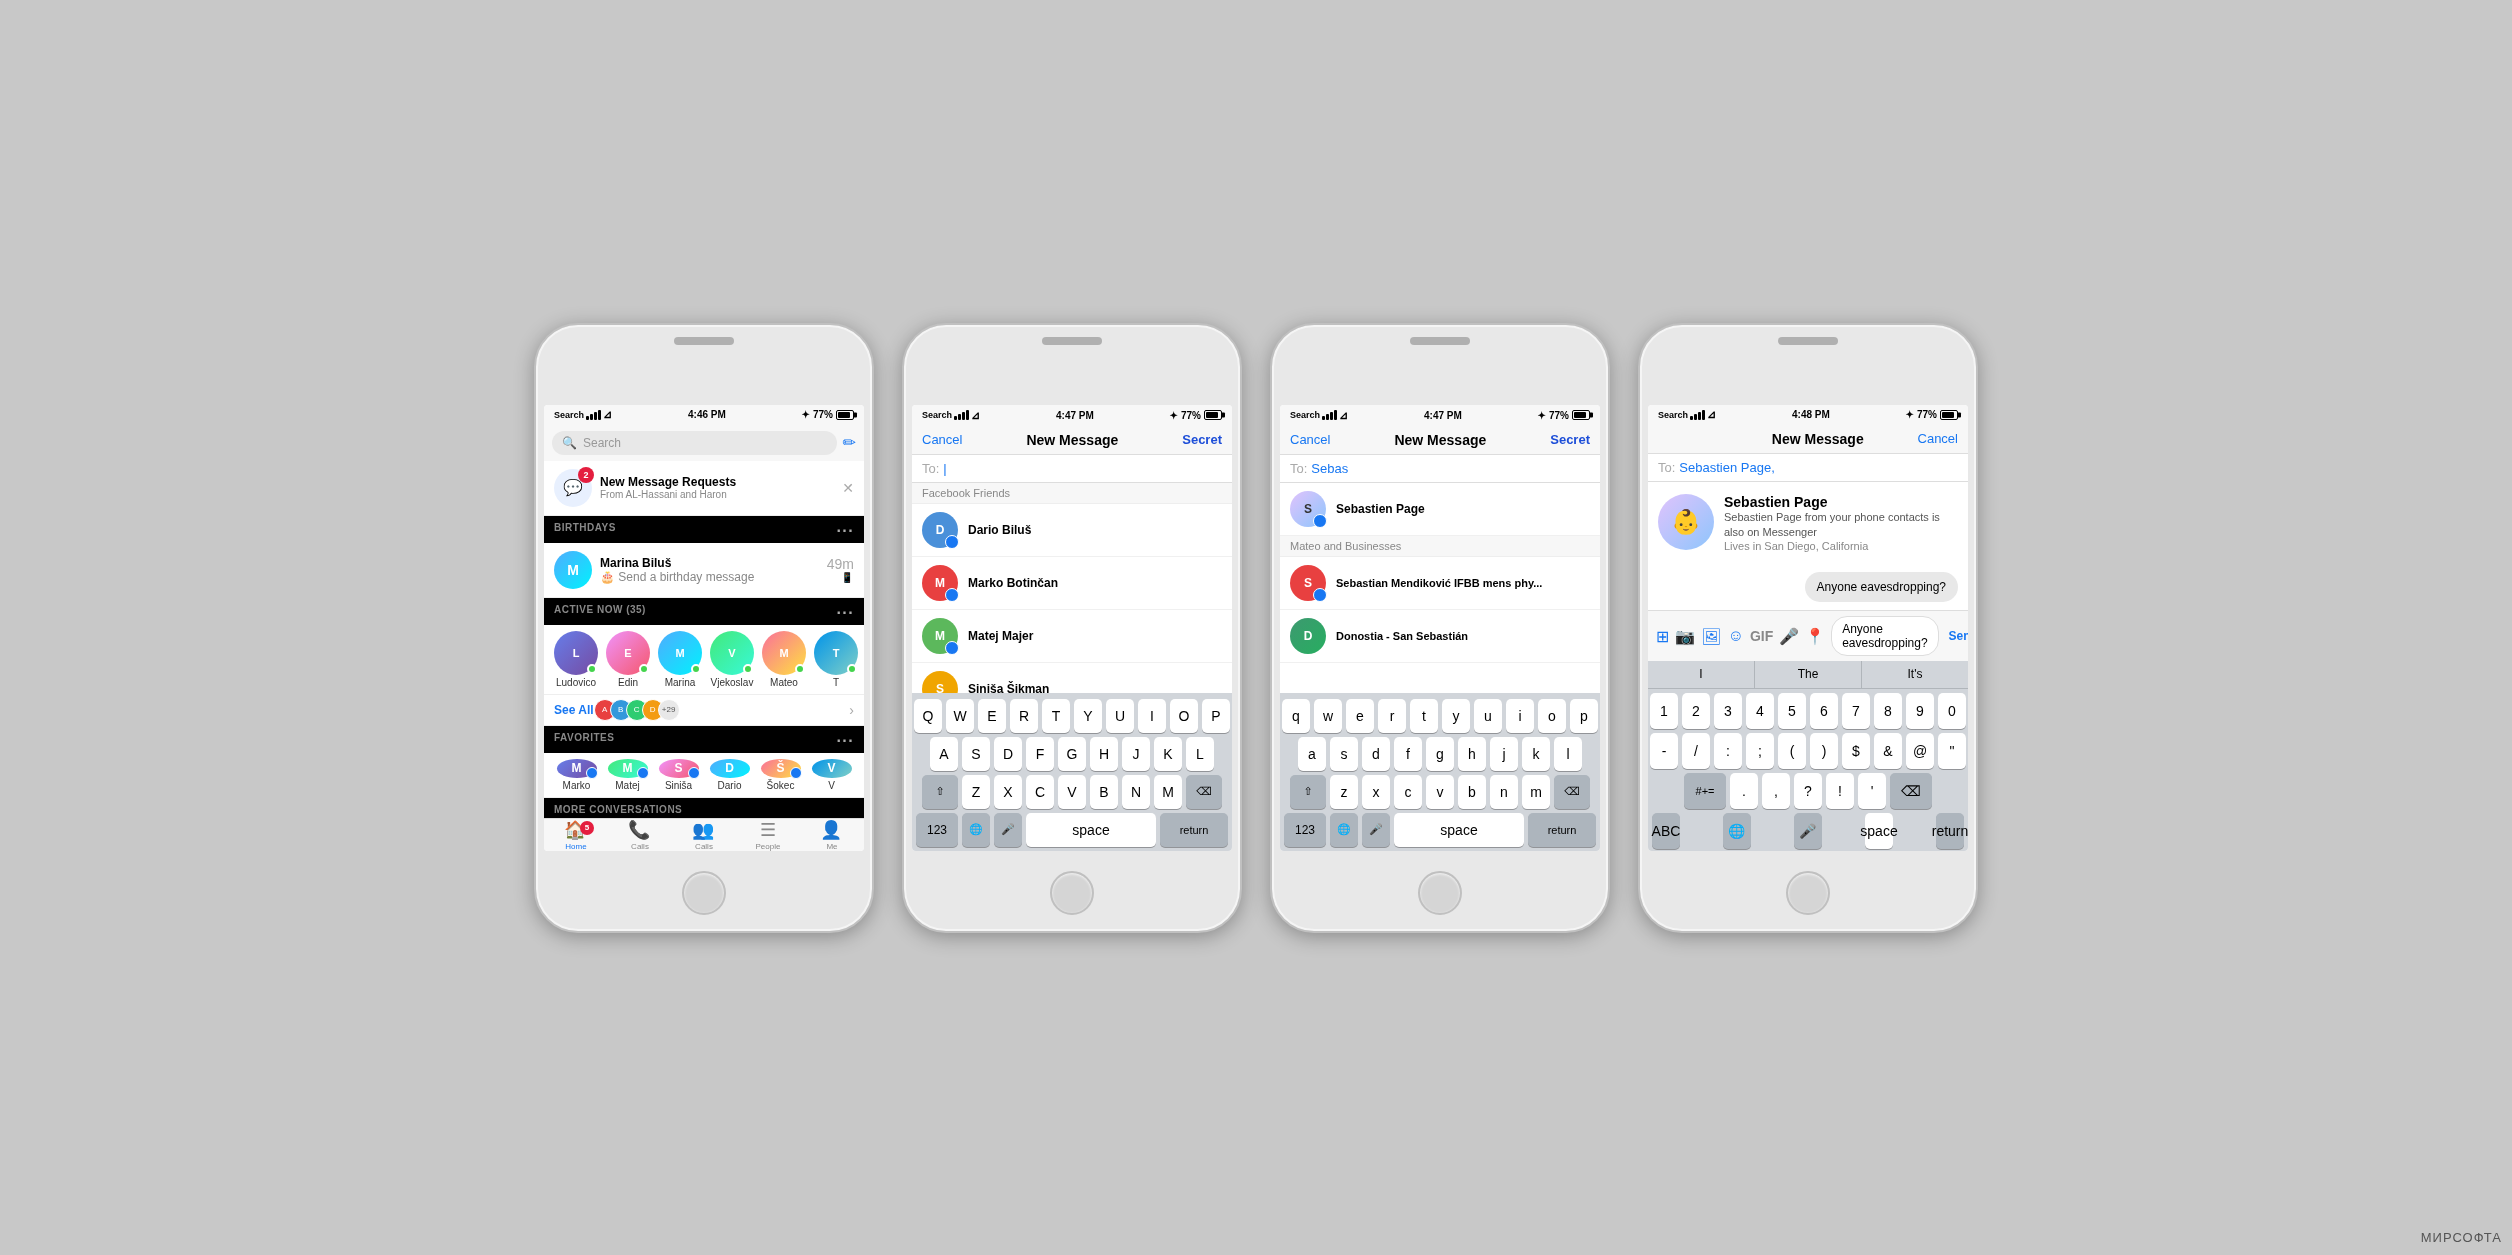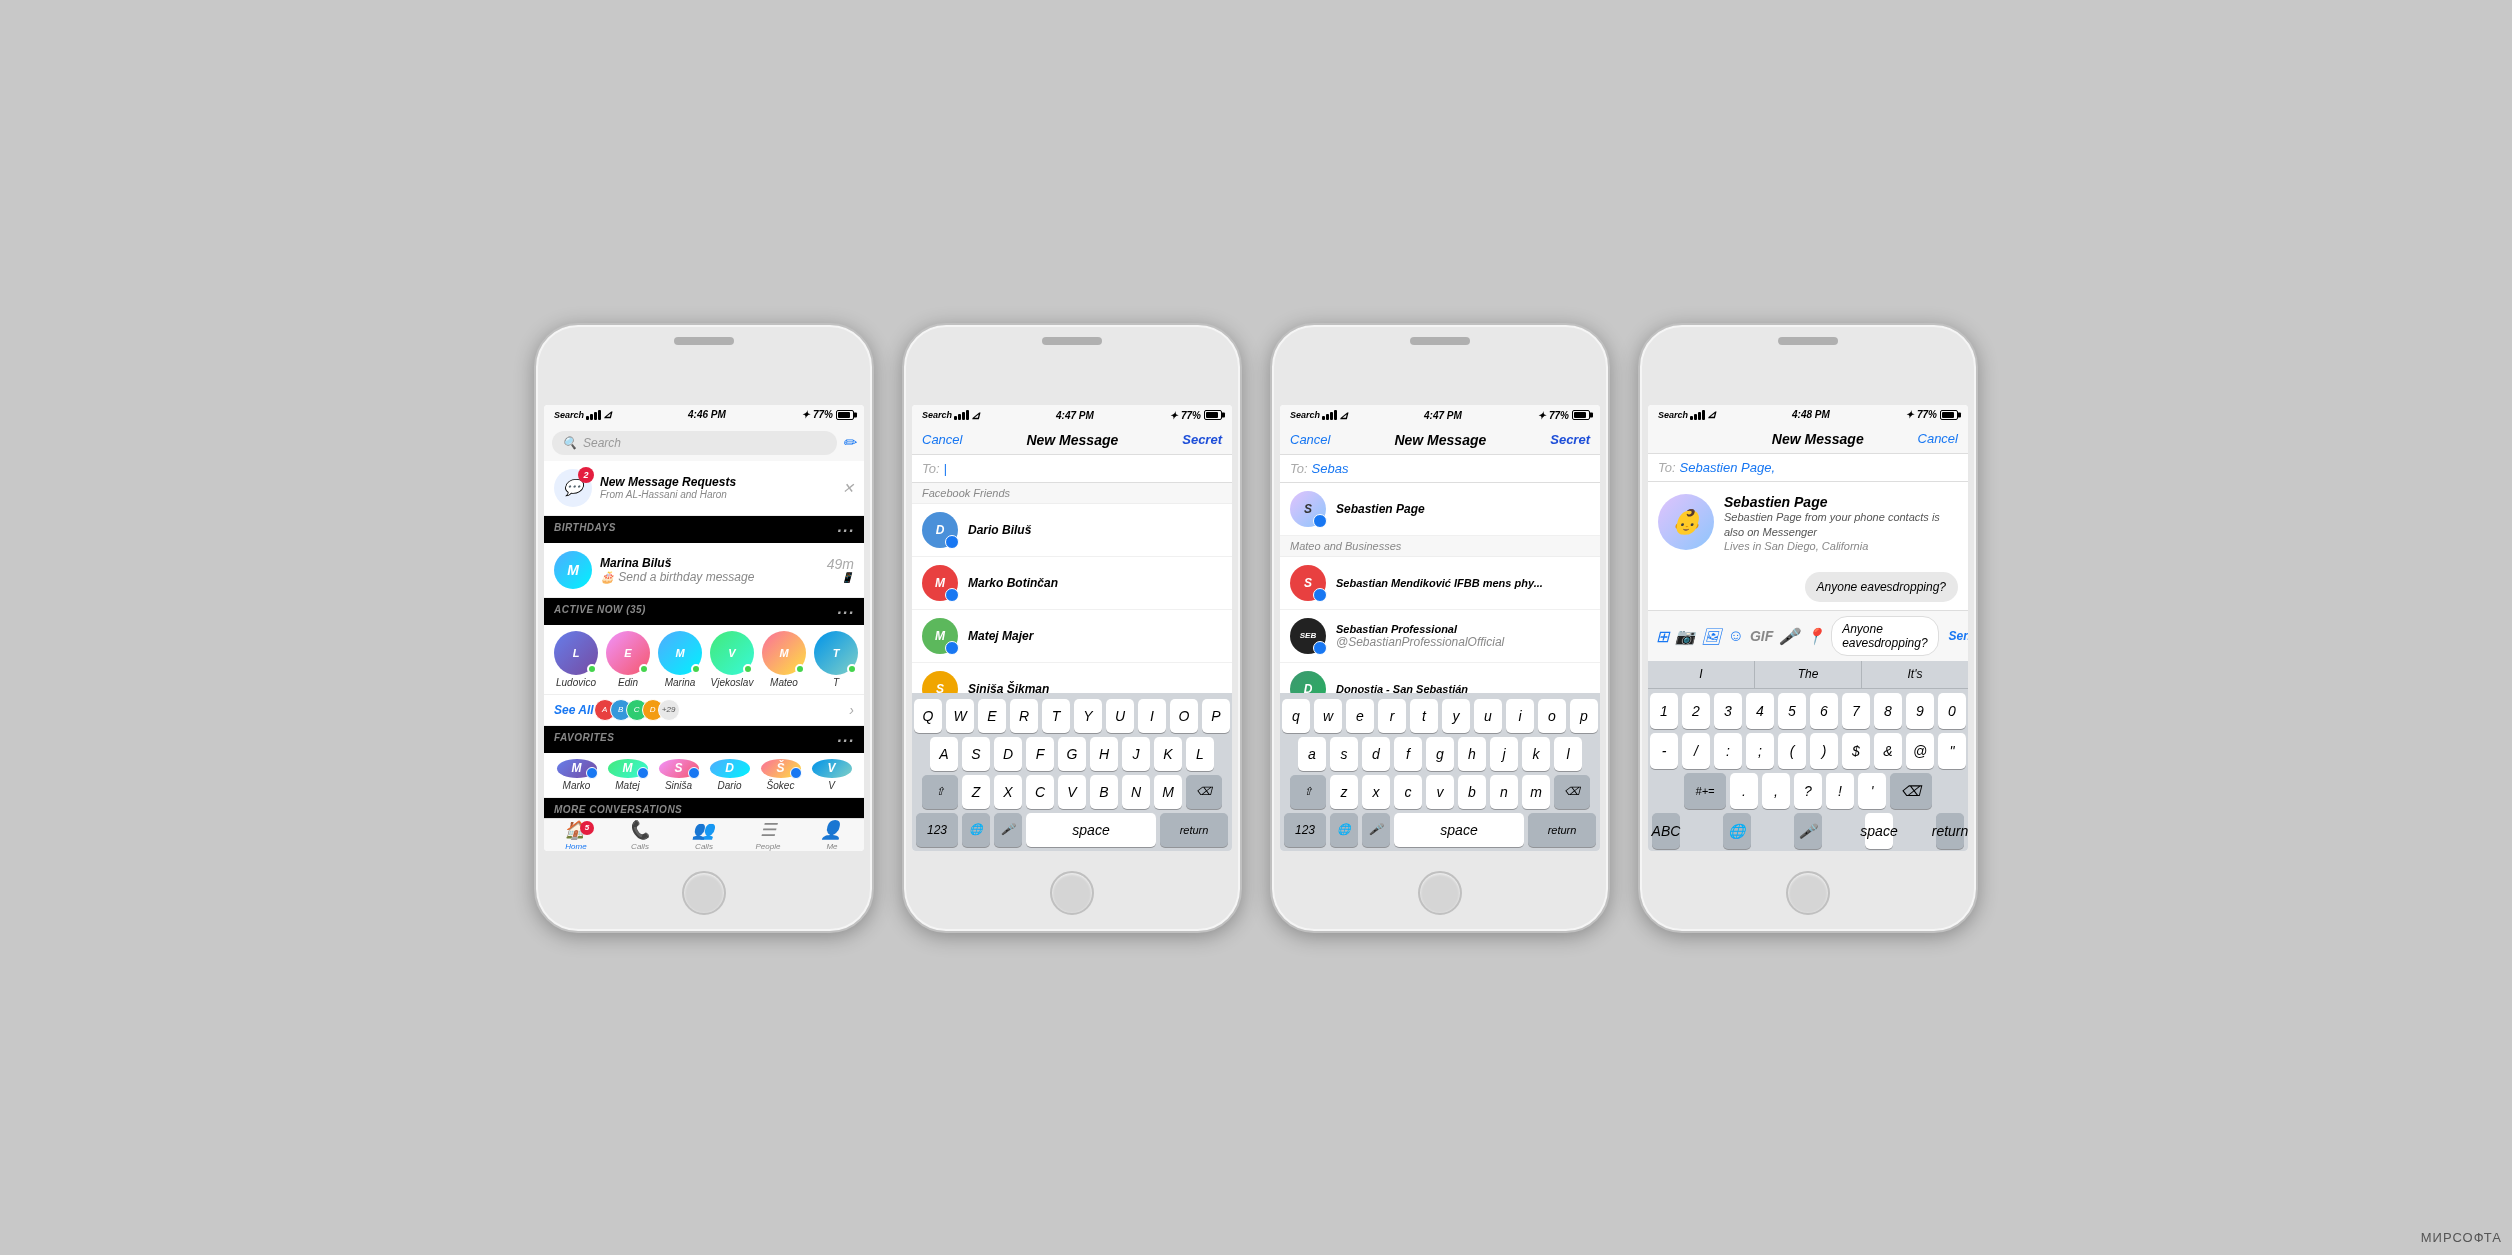--- a/index.html
+++ b/index.html
@@ -18,21 +18,20 @@
       right: 10px;
       color: #555;
       font-size: 13px;
       font-weight: 500;
       letter-spacing: 1px;
     }
     .phones-container {
       display: flex;
       gap: 28px;
       align-items: center;
-      font-style: italic;
     }
     .phone {
       width: 340px;
       height: 610px;
       background: #e8e8e8;
       border-radius: 44px;
       border: 2px solid #c0c0c0;
       box-shadow: inset 0 0 0 2px #f5f5f5, 0 4px 20px rgba(0,0,0,0.3);
       position: relative;
       overflow: hidden;
@@ -902,30 +901,20 @@
         <div class="contacts-section-header">Mateo and Businesses</div>
         <div class="result-row">
           <div class="contact-avatar-wrap">
             <div class="contact-avatar" style="background:#e84040">S</div>
             <div class="messenger-icon-small"></div>
           </div>
           <span class="contact-name" style="font-size:11px">Sebastian Mendiković IFBB mens phy...</span>
         </div>
         <div class="result-row">
           <div class="contact-avatar-wrap">
-            <div class="contact-avatar" style="background:#222;font-size:8px;text-align:center;line-height:1.2">SEB</div>
-            <div class="messenger-icon-small"></div>
-          </div>
-          <div>
-            <div class="contact-name" style="font-size:11px">Sebastian Professional</div>
-            <div class="contact-sub">@SebastianProfessionalOfficial</div>
-          </div>
-        </div>
-        <div class="result-row">
-          <div class="contact-avatar-wrap">
             <div class="contact-avatar" style="background:linear-gradient(135deg,#3d9970,#27ae60)">D</div>
 
           </div>
           <span class="contact-name" style="font-size:11px">Donostia - San Sebastián</span>
         </div>
 
       </div>
 
       <div class="keyboard">
         <div class="keyboard-row">

